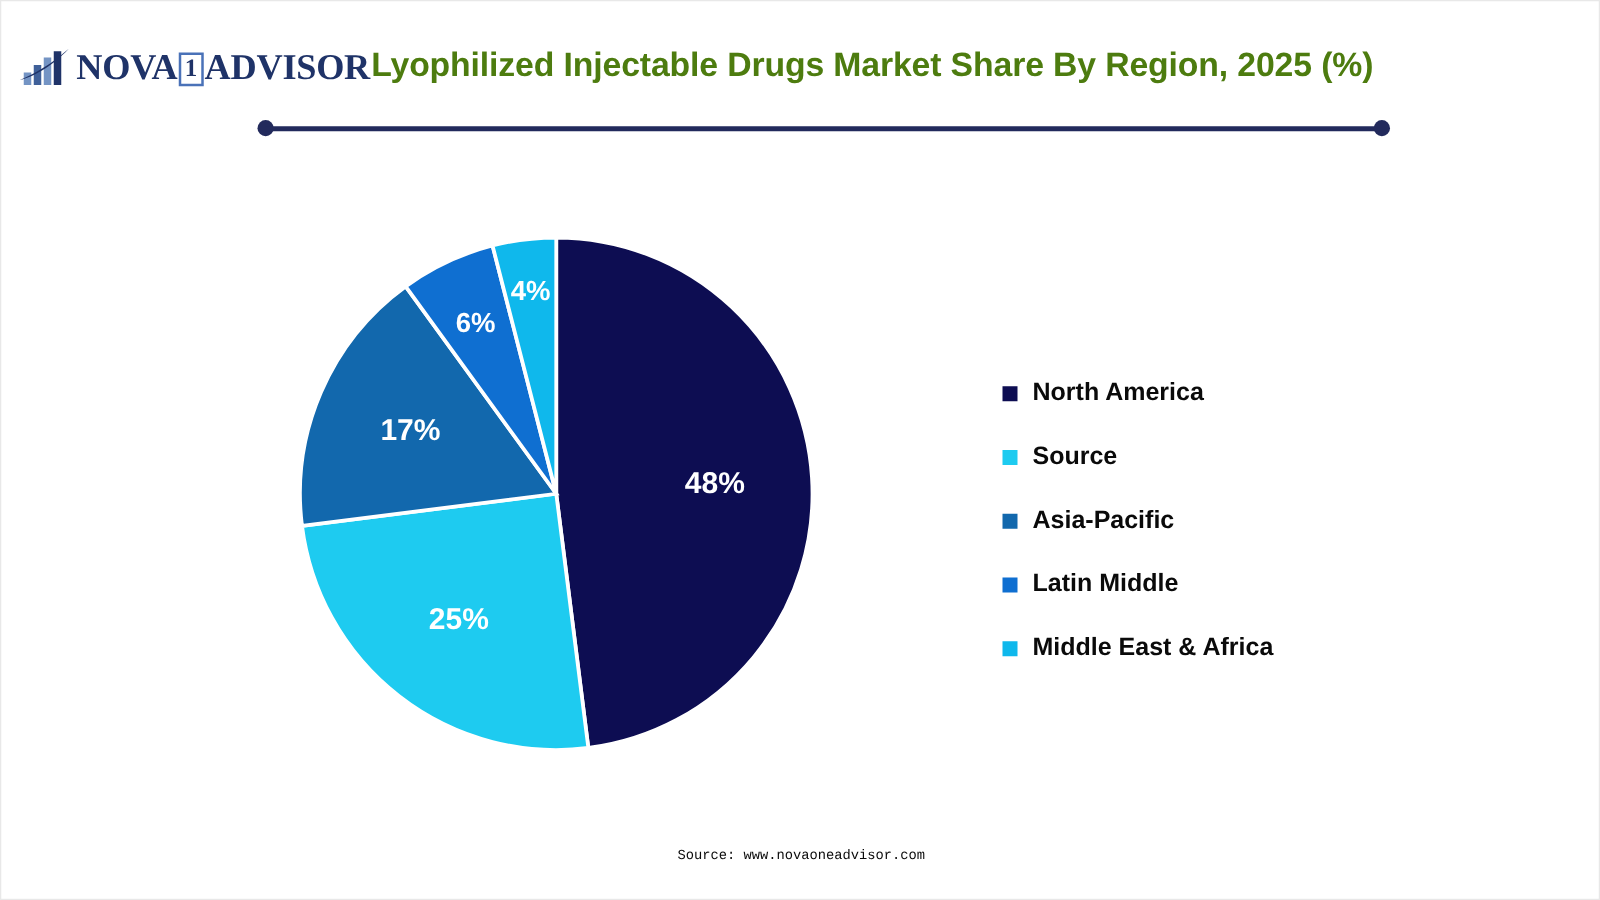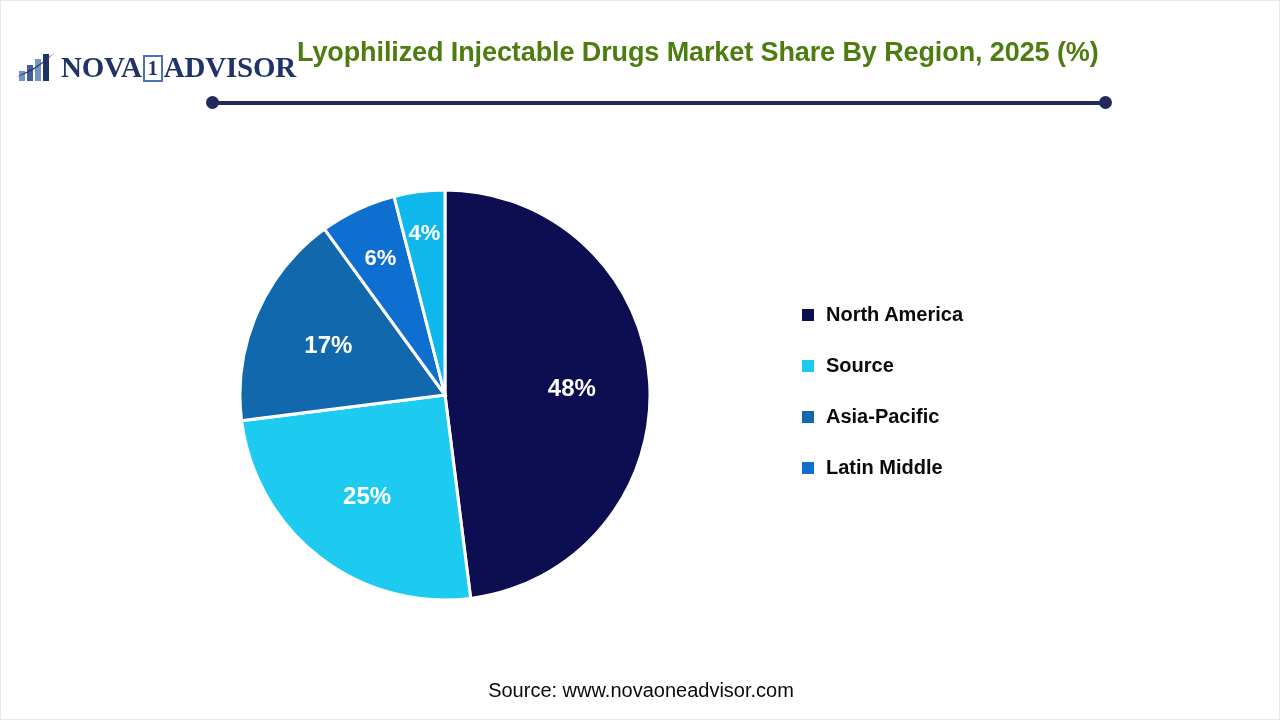--- a/index.html
+++ b/index.html
@@ -17,21 +17,21 @@
     background: #ffffff;
     overflow: hidden;
     box-sizing: border-box;
     border: 1px solid #e8e8e8;
   }
 
   
   #logo {
     position: absolute;
     left: 14px;
-    top: 46px;
+    top: 33px;
     height: 40px;
     display: flex;
     align-items: center;
     text-align: center;
   }
   #logo-mark {
     width: 44px;
     height: 32px;
     position: relative;
     margin-right: 2px;
@@ -140,22 +140,23 @@
     white-space: nowrap;
   }
 
   
   #source {
     position: absolute;
     left: 0;
     top: 678px;
     width: 1280px;
     text-align: center;
-    font-size: 20px;
+    font-size: 11px;
     color: #0a0a0a;
+    font-family: Liberation Mono, monospace;
   }
 </style>
 </head>
 <body>
 
 <div id="page">
 
   <div id="logo">
     <div id="logo-mark">
       <svg viewBox="0 0 44 32" width="44" height="32" aria-hidden="true">
@@ -210,17 +211,21 @@
         <span class="legend-label">Source</span>
       </div>
       <div class="legend-item">
         <span class="legend-swatch" style="background: rgb(18, 104, 173);"></span>
         <span class="legend-label">Asia-Pacific</span>
       </div>
       <div class="legend-item">
         <span class="legend-swatch" style="background: rgb(15, 111, 209);"></span>
         <span class="legend-label">Latin Middle</span>
       </div>
+      <div class="legend-item">
+        <span class="legend-swatch" style="background: rgb(15, 184, 236);"></span>
+        <span class="legend-label">Middle East &amp; Africa</span>
+      </div>
     </div>
 
   <div id="source">Source: www.novaoneadvisor.com</div>
 
 </div>
 
 </body></html>

